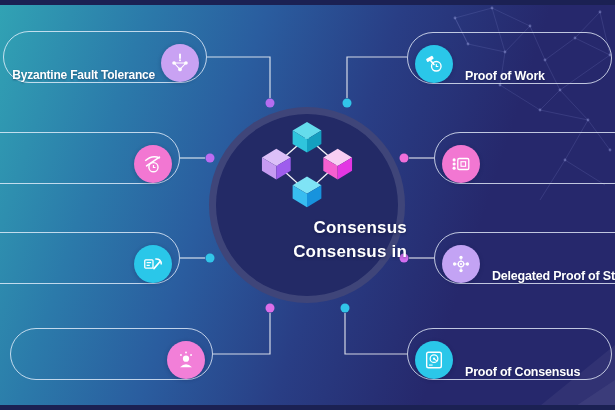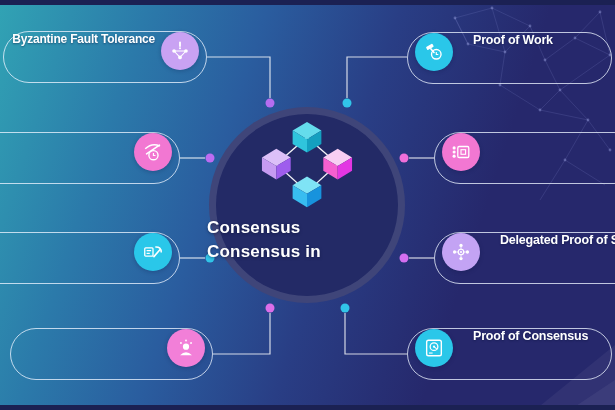--- a/index.html
+++ b/index.html
@@ -7,26 +7,26 @@
   body{font-family:"Liberation Sans","DejaVu Sans",sans-serif;background:#10143a;overflow:hidden}
   .stage{position:relative;width:615px;height:410px;overflow:hidden;
     background:linear-gradient(108deg,var(--bg-a,#31a3b4) 0%,var(--bg-b,#2b7aaa) 20%,var(--bg-c,#2a5d9f) 36%,var(--bg-d,#293e85) 54%,var(--bg-e,#26286c) 74%,var(--bg-e,#26286c) 100%)}
   .strip{position:absolute;left:0;width:100%;height:5px;background:var(--strip,#1b2153);z-index:6}
   .strip.top{top:0}.strip.bottom{bottom:0}
   .decor{position:absolute;left:0;top:0;z-index:1;pointer-events:none}
   .center-circle{position:absolute;left:209px;top:107px;width:196px;height:196px;border-radius:50%;
     border:7px solid rgba(255,255,255,.13);background:var(--circle-fill,#232a66);z-index:2}
   .overlay{position:absolute;left:0;top:0;z-index:3;pointer-events:none}
   .cubes{position:absolute;left:261px;top:120px;z-index:3}
-  .title{position:absolute;left:207px;top:216px;width:200px;text-align:left;color:#fff;font-weight:bold;
+  .title{position:absolute;left:207px;top:216px;width:200px;text-align:right;color:#fff;font-weight:bold;
     font-size:17px;line-height:24px;letter-spacing:.2px;z-index:4;text-shadow:0 1px 3px rgba(10,15,50,.5)}
   .pill{position:absolute;height:52px;border:1px solid rgba(236,243,255,.78);border-radius:26px;
-    display:flex;align-items:flex-start;z-index:4}
+    display:flex;align-items:flex-end;z-index:4}
   .pill.left{justify-content:flex-end;padding-right:7px;gap:6px}
-  .pill.right{justify-content:flex-start;padding-left:7px;gap:20px}
+  .pill.right{justify-content:flex-start;padding-left:7px;gap:12px}
   .icon-circle{width:38px;height:38px;border-radius:50%;flex:0 0 38px;display:flex;align-items:center;justify-content:center;box-shadow:0 1px 4px rgba(10,20,60,.25)}
   .label{color:#fff;font-weight:bold;font-size:12.5px;letter-spacing:-.2px;white-space:nowrap;text-shadow:0 1px 2px rgba(10,20,60,.45)}
   .label.tight{font-size:12px}
 </style>
 </head>
 <body>
 
 <div class="stage">
 
   <div class="strip top"></div>

